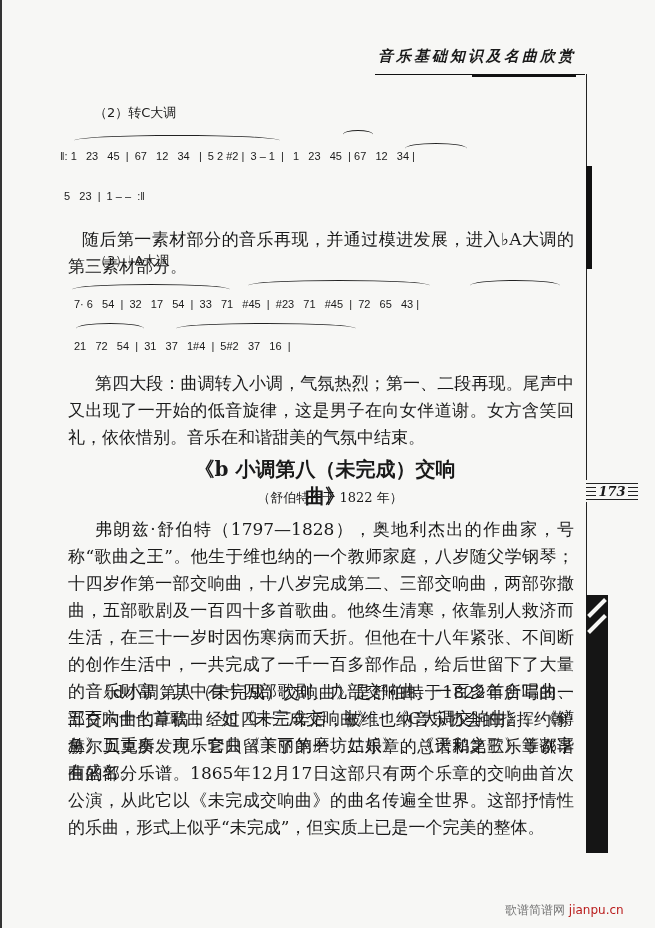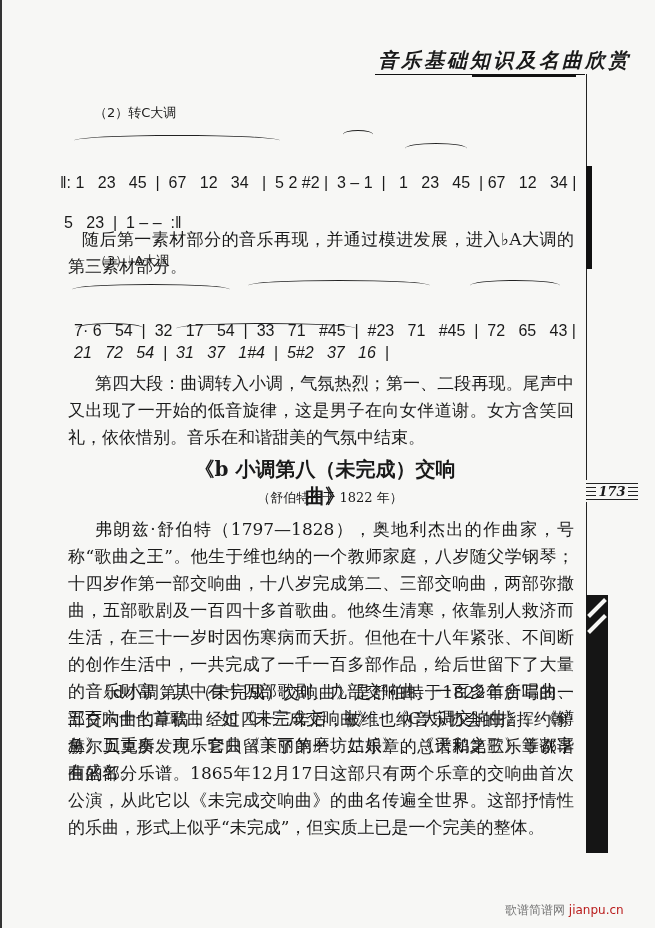--- a/index.html
+++ b/index.html
@@ -5,21 +5,21 @@
   html, body { margin: 0; padding: 0; }
   body {
     width: 655px; height: 928px; position: relative; overflow: hidden;
     background: #f7f7f5;
     font-family: "DejaVu Serif", "Liberation Serif", serif;
     color: #1a1a1a;
   }
   .left-edge { position: absolute; left: 0; top: 0; width: 2px; height: 928px; background: #333; }
   .header-title {
     position: absolute; left: 378px; top: 47px;
-    font-size: 20px; font-weight: bold; letter-spacing: 3px;
+    font-size: 15px; font-weight: bold; letter-spacing: 3px;
     font-family: "DejaVu Serif", serif; font-style: italic;
   }
   .header-rule { position: absolute; left: 375px; top: 74px; width: 210px; height: 1px; background: #111; }
   .header-rule-thick { position: absolute; left: 472px; top: 74px; width: 104px; height: 3px; background: #111; }
   .side-line { position: absolute; left: 586px; top: 74px; width: 1px; height: 720px; background: #222; }
   .side-bar-top { position: absolute; left: 586px; top: 166px; width: 6px; height: 103px; background: #111; }
   .page-num {
     position: absolute; left: 586px; top: 480px; width: 52px; height: 22px;
     display: flex; align-items: center; justify-content: center;
     font-style: italic; font-weight: bold; font-size: 13px;
@@ -29,21 +29,21 @@
   .page-num span { background: #f7f7f5; padding: 0 2px; }
   .side-bar-bottom {
     position: absolute; left: 586px; top: 595px; width: 22px; height: 258px;
     background: #151515;
   }
   .slash1, .slash2 { position: absolute; width: 24px; height: 4px; background: #f7f7f5; transform: rotate(-45deg); left: 585px; }
   .slash1 { top: 606px; }
   .slash2 { top: 622px; }
 
   .label { position: absolute; font-size: 13px; font-family: "DejaVu Sans", sans-serif; margin-left: 16px; }
-  .notes { position: absolute; font-size: 16px; font-family: "Liberation Sans", sans-serif; white-space: pre; margin-top: 24px; }
+  .notes { position: absolute; font-size: 11px; font-family: "Liberation Sans", sans-serif; white-space: pre; }
   .slur { position: absolute; border-top: 1.5px solid #222; border-radius: 50% 50% 0 0; height: 10px; }
 
   .para {
     position: absolute; left: 68px; width: 506px;
     font-size: 17px; line-height: 27px; text-align: justify;
     font-family: "DejaVu Serif", serif;
   }
   .para.indent { text-indent: 27px; }
   .section-title {
     position: absolute; left: 180px; top: 456px; width: 290px; text-align: center;
@@ -85,21 +85,21 @@
 
 <div class="para" style="top:226px; text-indent:14px;">随后第一素材部分的音乐再现，并通过模进发展，进入♭A大调的第三素材部分。</div>
 <div class="label" style="left:78px; top:252px;">（3）♭A大调</div>
 
 <div class="slur" style="left:72px; top:284px; width:158px;"></div>
 <div class="slur" style="left:248px; top:280px; width:182px;"></div>
 <div class="slur" style="left:470px; top:280px; width:90px;"></div>
 <div class="notes" style="left:74px; top:298px;">7· 6   54  |  32   17   54  |  33   71   #45  |  #23   71   #45  |  72   65   43 |</div>
 <div class="slur" style="left:76px; top:323px; width:68px;"></div>
 <div class="slur" style="left:176px; top:323px; width:180px;"></div>
-<div class="notes" style="left:74px; top:320px;font-style:italic;">21   72   54  |  31   37   1#4  |  5#2   37   16  |</div>
+<div class="notes" style="left:74px; top:340px;">21   72   54  |  31   37   1#4  |  5#2   37   16  |</div>
 
 <div class="para indent" style="top:370px;">第四大段：曲调转入小调，气氛热烈；第一、二段再现。尾声中又出现了一开始的低音旋律，这是男子在向女伴道谢。女方含笑回礼，依依惜别。音乐在和谐甜美的气氛中结束。</div>
 
 <div class="section-title">《b 小调第八（未完成）交响曲》</div>
 <div class="section-sub">（舒伯特作于 1822 年）</div>
 
 <div class="para indent" style="top:516px;">弗朗兹·舒伯特（1797—1828），奥地利杰出的作曲家，号称“歌曲之王”。他生于维也纳的一个教师家庭，八岁随父学钢琴；十四岁作第一部交响曲，十八岁完成第二、三部交响曲，两部弥撒曲，五部歌剧及一百四十多首歌曲。他终生清寒，依靠别人救济而生活，在三十一岁时因伤寒病而夭折。但他在十八年紧张、不间断的创作生活中，一共完成了一千一百多部作品，给后世留下了大量的音乐财富，其中有十四部歌剧、九部交响曲、一百多首合唱曲、五百六十七首歌曲，如《未完成交响曲》、《C大调交响曲》、《鳟鱼》五重奏、声乐套曲《美丽的磨坊姑娘》、《天鹅之歌》等都享有盛名。</div>
 <div class="para indent" style="top:679px;">《d小调第八（未完成）交响曲》是舒伯特于1822年所写的一部交响曲的草稿，经过四十三年后，被维也纳音乐协会的指挥约翰·赫尔贝克所发现，它只留下了第一、二乐章的总谱和第三乐章诙谐曲的部分乐谱。1865年12月17日这部只有两个乐章的交响曲首次公演，从此它以《未完成交响曲》的曲名传遍全世界。这部抒情性的乐曲，形式上似乎“未完成”，但实质上已是一个完美的整体。</div>
 
 <div class="watermark"><span>歌谱简谱网</span> <span class="wm-url">jianpu.cn</span></div>

